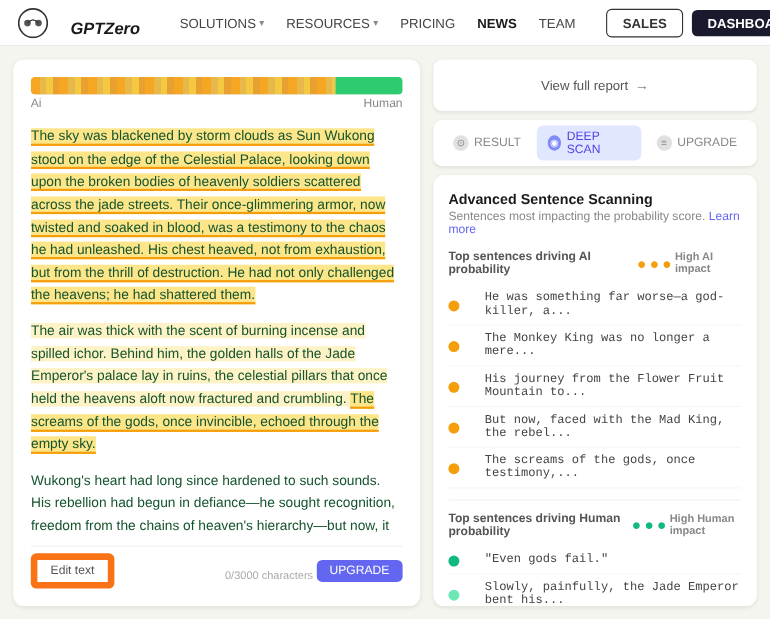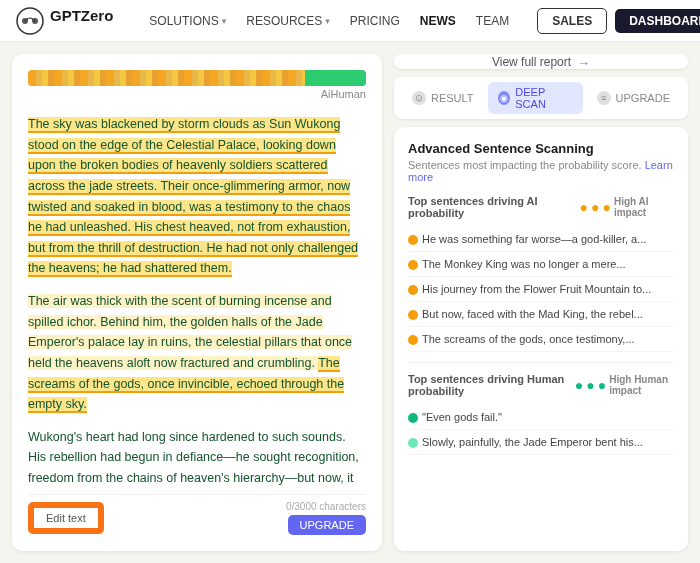--- a/index.html
+++ b/index.html
@@ -17,26 +17,27 @@
       display: flex;
       align-items: center;
       background: #fff;
       height: 42px;
       padding: 0 16px;
       border-bottom: 1px solid #e8e8e8;
       gap: 20px;
     }
     .navbar-logo {
       display: flex;
-      align-items: flex-start;
-      gap: 6px;
+      align-items: flex-end;
+      gap: 20px;
       font-weight: 700;
       font-size: 15px;
       color: #1a1a1a;
       margin-right: 8px;
+      font-style: italic;
     }
     .logo-icon {
       width: 28px;
       height: 28px;
     }
     .nav-links {
       display: flex;
       gap: 4px;
       flex: 1;
     }
@@ -121,24 +122,25 @@
         #e8a030 20px, #e8a030 26px
       );
       width: 82%;
     }
     .progress-human {
       background: #2ecc71;
       width: 18%;
     }
     .progress-labels {
       display: flex;
-      justify-content: flex-end;
+      justify-content: space-between;
       font-size: 11px;
       color: #888;
       margin-top: 2px;
+      gap: 33px;
     }
 
     
     .text-body {
       flex: 1;
       overflow-y: auto;
       font-size: 12.5px;
       line-height: 1.65;
       color: #14532d;
       margin-top: 8px;
@@ -176,37 +178,37 @@
       background: #6366f1;
       color: #fff;
       padding: 4px 12px;
       border-radius: 5px;
       font-size: 11px;
       cursor: pointer;
       border: none;
     }
     .bottom-right {
       display: flex;
-      flex-direction: column;
+      flex-direction: row;
       align-items: flex-end;
       gap: 3px;
     }
 
     
     .right-panel {
       flex: 1;
       display: flex;
       flex-direction: column;
       gap: 8px;
     }
 
     .view-full-report {
       background: #fff;
       border-radius: 8px;
-      padding: 0 14px;
+      padding: 16px 14px;
       display: flex;
       align-items: center;
       justify-content: center;
       gap: 6px;
       font-size: 12px;
       color: #555;
       cursor: pointer;
       box-shadow: 0 1px 3px rgba(0,0,0,0.08);
     }
     .view-full-report .arrow { font-size: 13px; color: #888; }
@@ -286,26 +288,27 @@
       align-items: center;
       gap: 3px;
       font-size: 10px;
     }
     .dot-ai { color: #f59e0b; font-size: 14px; }
     .dot-human { color: #10b981; font-size: 14px; }
     .impact-text { color: #888; font-size: 10px; }
 
     .sentence-item {
       display: flex;
-      align-items: flex-end;
-      gap: 4px;
+      align-items: center;
+      gap: 23px;
       padding: 6px 0;
       border-bottom: 1px solid #f5f5f5;
       font-size: 11px;
       color: #444;
+      font-family: Liberation Mono, monospace;
     }
     .sentence-dot {
       width: 10px;
       height: 10px;
       border-radius: 50%;
       margin-top: 2px;
       flex-shrink: 0;
     }
     .dot-orange { background: #f59e0b; }
     .dot-green { background: #10b981; }

